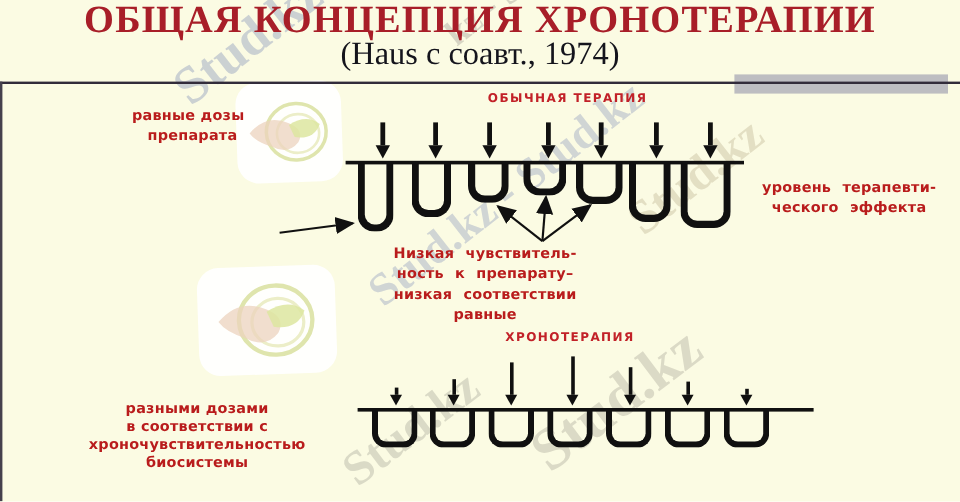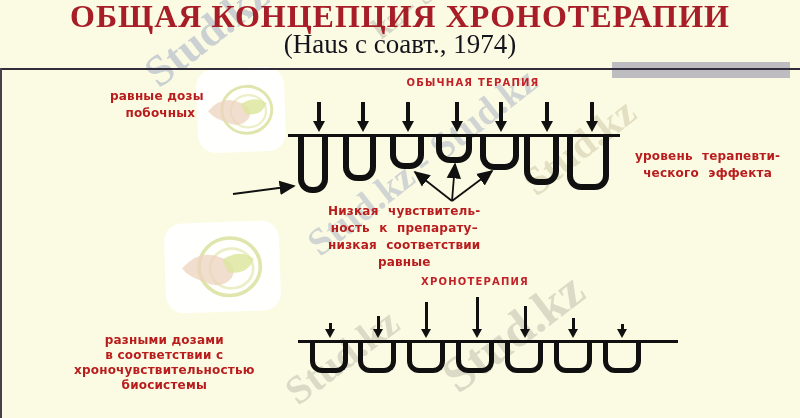--- a/index.html
+++ b/index.html
@@ -93,21 +93,21 @@
   <div class="subtitle">(Haus с соавт., 1974)</div>
   <div class="gray-bar"></div>
   <div class="hrule"></div>
   <div class="left-edge"></div>
 
   <div class="red-header" style="left:377px; top:77px; width:192px;">ОБЫЧНАЯ ТЕРАПИЯ</div>
   <div class="red-header" style="left:400px; top:276px; width:150px;">ХРОНОТЕРАПИЯ</div>
 
   <div class="lbl" style="left:110px; top:88px;">
     <div>равные дозы</div>
-    <div class="indent">побочных</div>
+    <div class="indent">препарата</div>
   </div>
   <div class="lbl wordspread" style="left:328px; top:203px;">
     <div>Низкая чувствитель-</div>
     <div>ность к препарату–</div>
     <div>низкая соответствии</div>
     <div>равные</div>
   </div>
   <div class="lbl wordspread" style="left:635px; top:148px;">
     <div>уровень терапевти-</div>
     <div>ческого эффекта</div>

